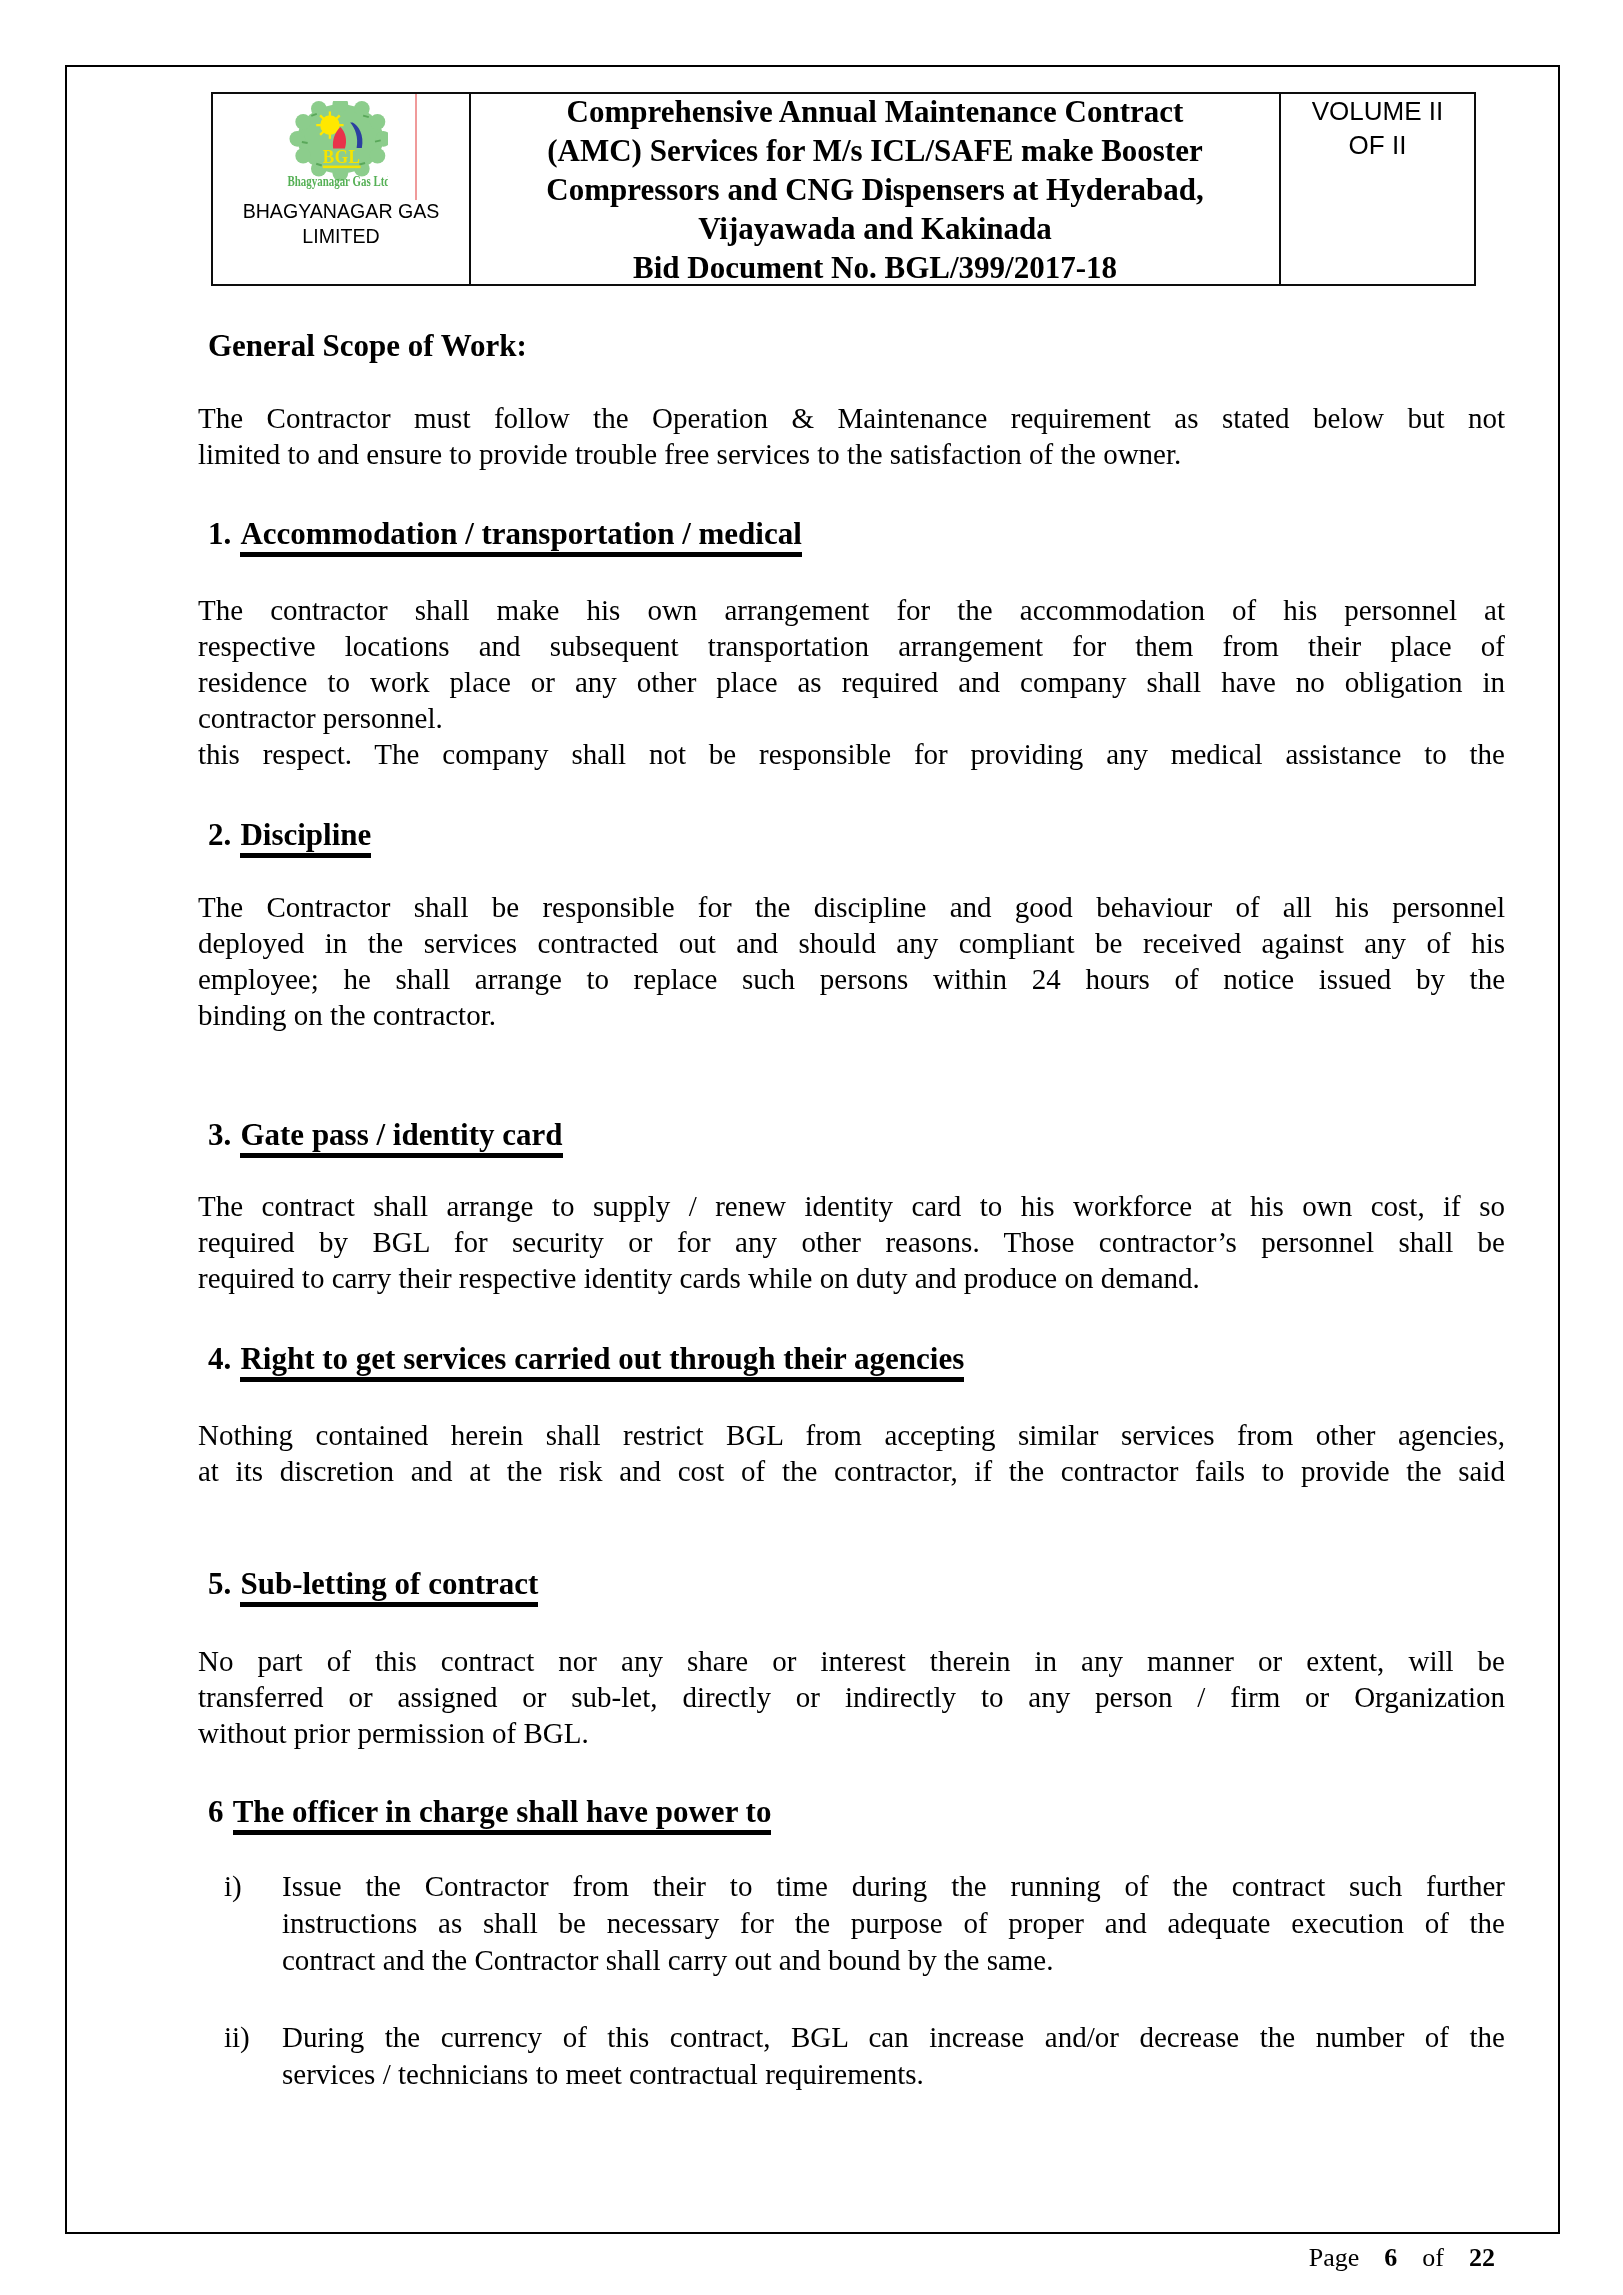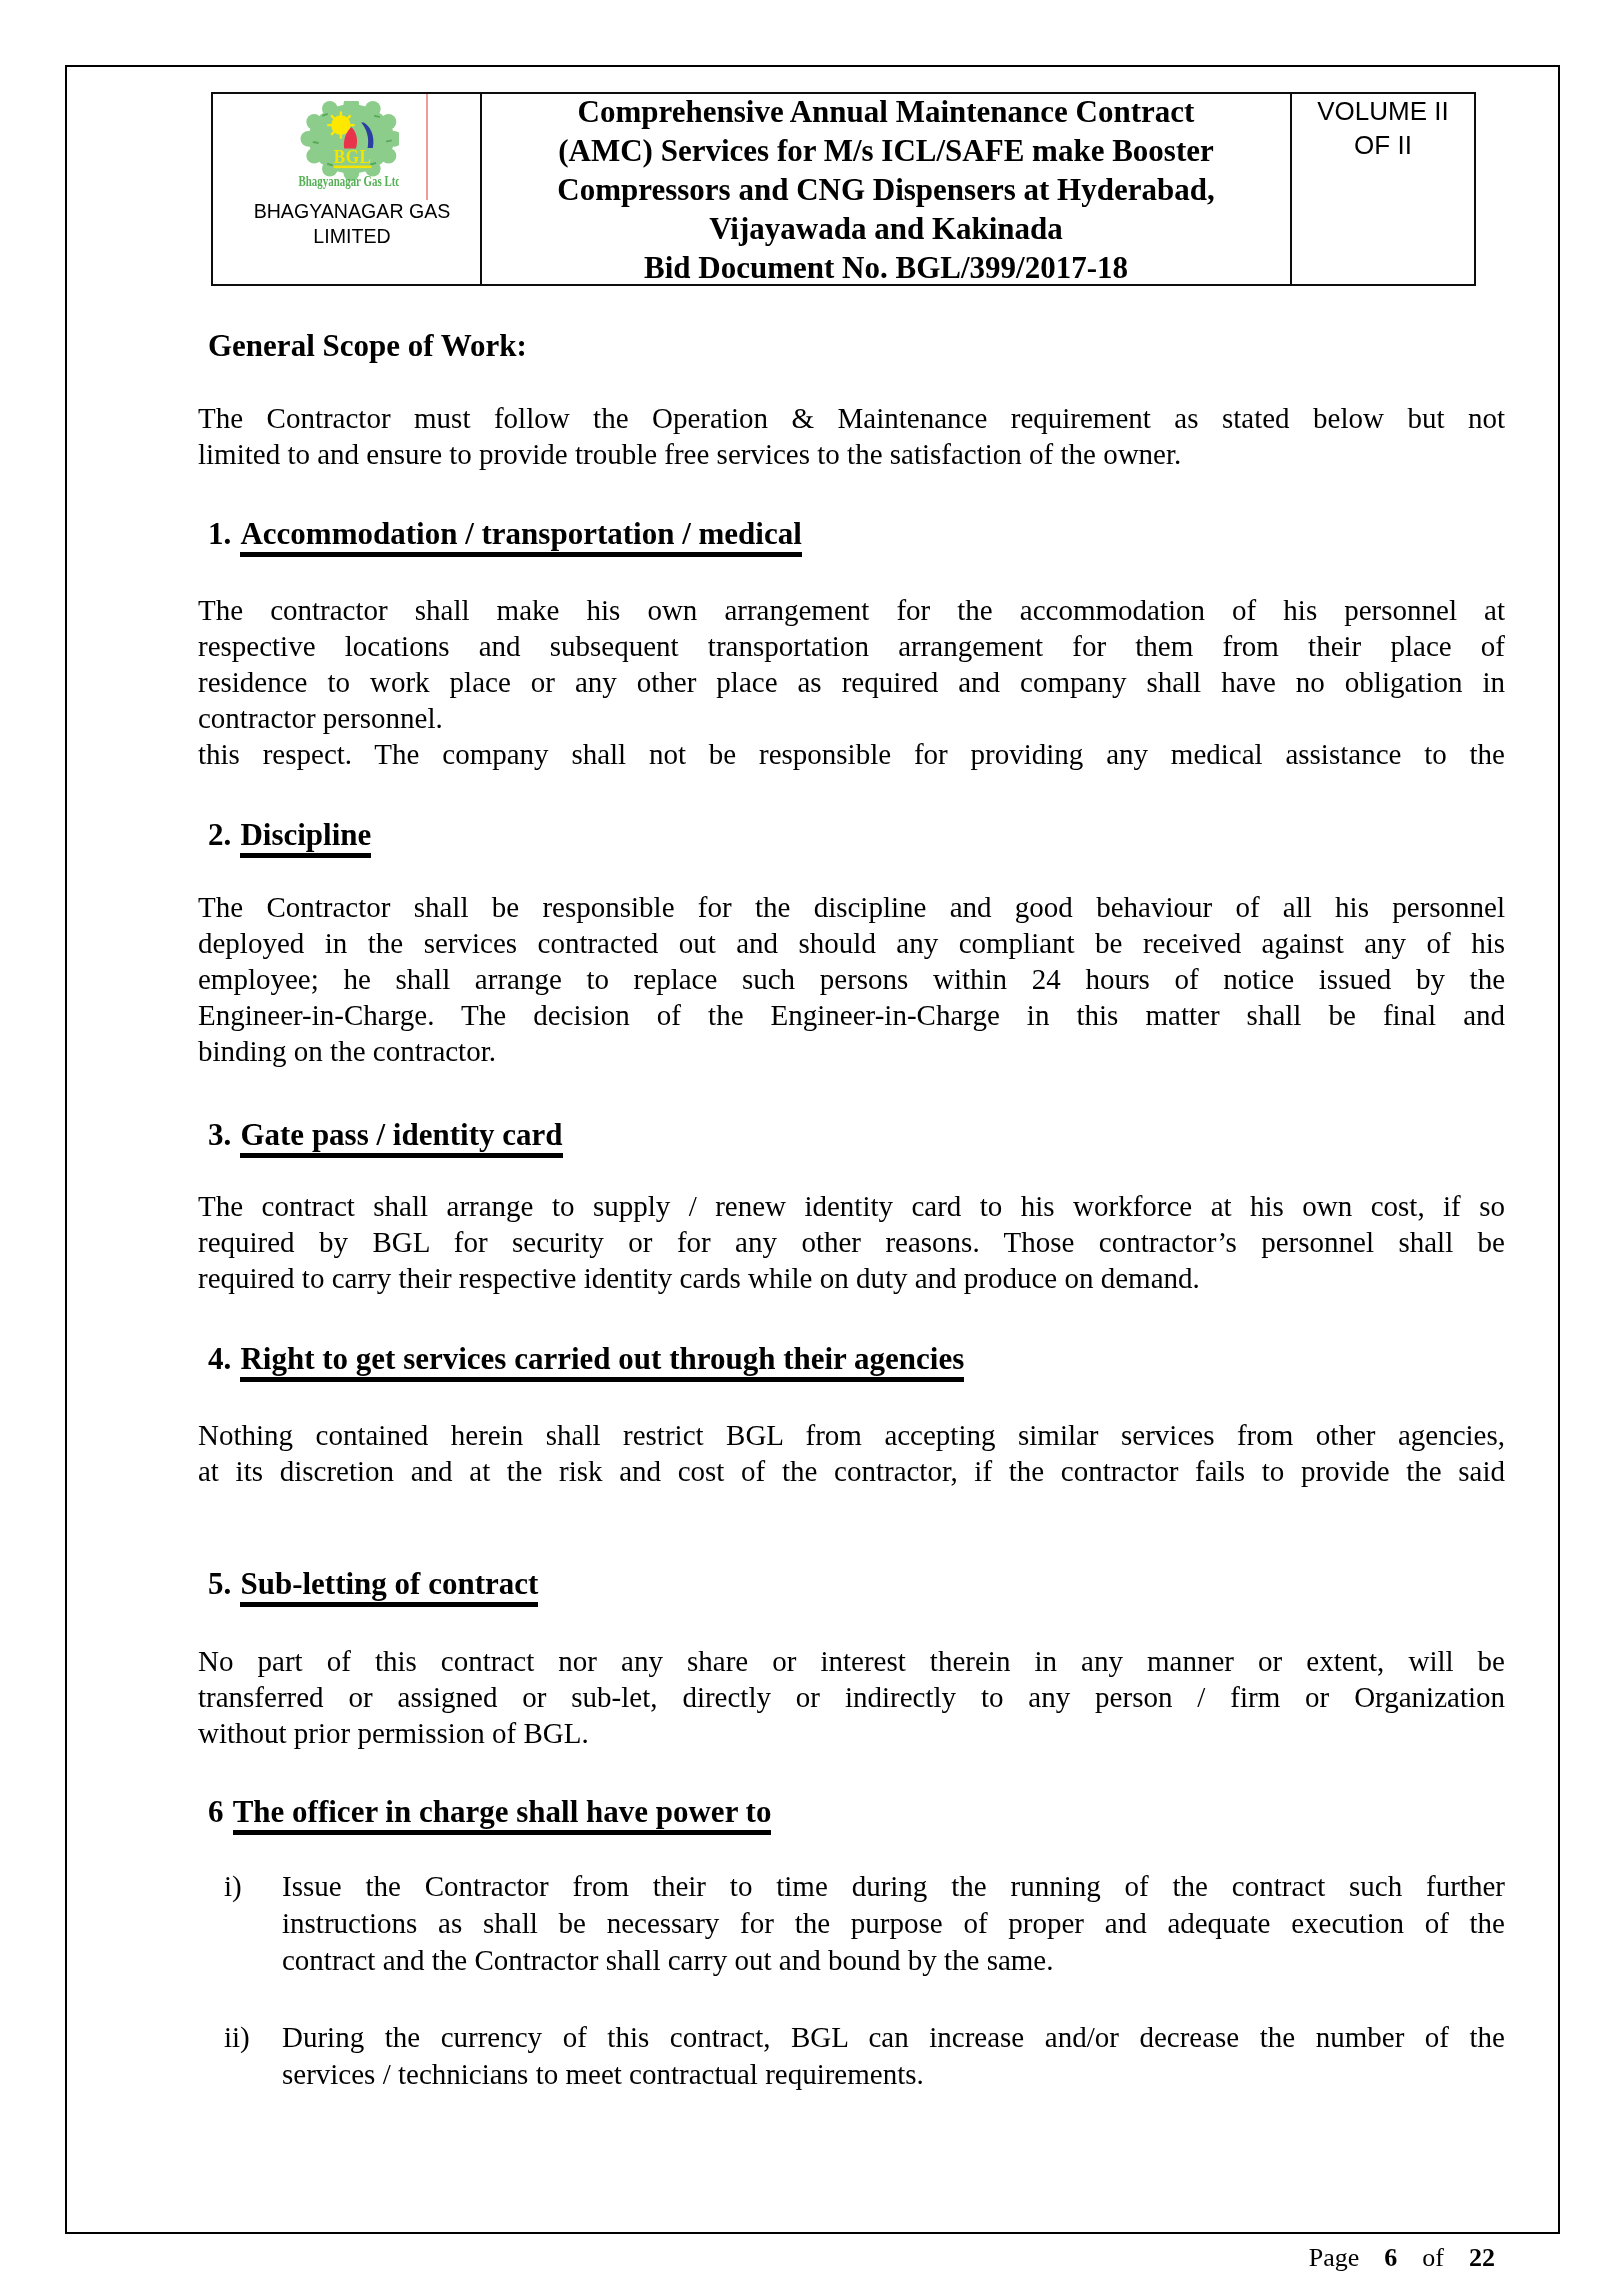--- a/index.html
+++ b/index.html
@@ -10,21 +10,21 @@
   .border-frame {
     position:absolute; left:65px; top:65px; width:1495px; height:2169px;
     border:2.6px solid #000; box-sizing:border-box;
   }
   
   .hdr-table {
     position:absolute; left:211px; top:92px; width:1265px; height:194px;
     border:2.6px solid #0d0d0d; box-sizing:border-box; display:flex; background:#fff;
   }
   .hdr-cell { box-sizing:border-box; height:100%; position:relative; }
-  .cell-logo   { flex:0 0 258px; border-right:2.6px solid #0d0d0d;margin-left:11px; }
+  .cell-logo   { flex:0 0 258px; border-right:2.6px solid #0d0d0d; }
   .cell-title  { flex:0 0 810px; border-right:2.6px solid #0d0d0d;
                  display:flex; flex-direction:column; justify-content:center;
                  text-align:center; font-weight:bold; font-size:31px; line-height:39px; }
   .cell-volume { flex:1 1 auto; display:flex; flex-direction:column; justify-content:flex-start;
                  text-align:center; font-family:"Liberation Sans", sans-serif;
                  font-size:26px; line-height:34px; }
   .logo-svg { position:absolute; left:64px; top:6.5px; }
   .company  { position:absolute; left:0; right:0; top:105px; text-align:center;
               font-family:"Liberation Sans", sans-serif; font-size:19.6px; line-height:25px; }
   .redline  { position:absolute; left:202px; top:0; width:2px; height:106px; background:#f09a9a; }
@@ -166,21 +166,20 @@
       <div class="tline">this respect. The company shall not be responsible for providing any medical assistance to the</div>
     </div>
 
   <div class="heading" id="h-s2">
     <span class="num">2.</span><span class="hu">Discipline</span>
   </div>
   <div class="block" id="p-s2">
       <div class="tline">The Contractor shall be responsible for the discipline and good behaviour of all his personnel</div>
       <div class="tline">deployed in the services contracted out and should any compliant be received against any of his</div>
       <div class="tline">employee; he shall arrange to replace such persons within 24 hours of notice issued by the</div>
-      <div class="tline">Engineer-in-Charge. The decision of the Engineer-in-Charge in this matter shall be final and</div>
       <div class="tline tlast">binding on the contractor.</div>
     </div>
 
   <div class="heading" id="h-s3">
     <span class="num">3.</span><span class="hu">Gate pass / identity card</span>
   </div>
   <div class="block" id="p-s3">
       <div class="tline">The contract shall arrange to supply / renew identity card to his workforce at his own cost, if so</div>
       <div class="tline">required by BGL for security or for any other reasons. Those contractor’s personnel shall be</div>
       <div class="tline tlast">required to carry their respective identity cards while on duty and produce on demand.</div>

